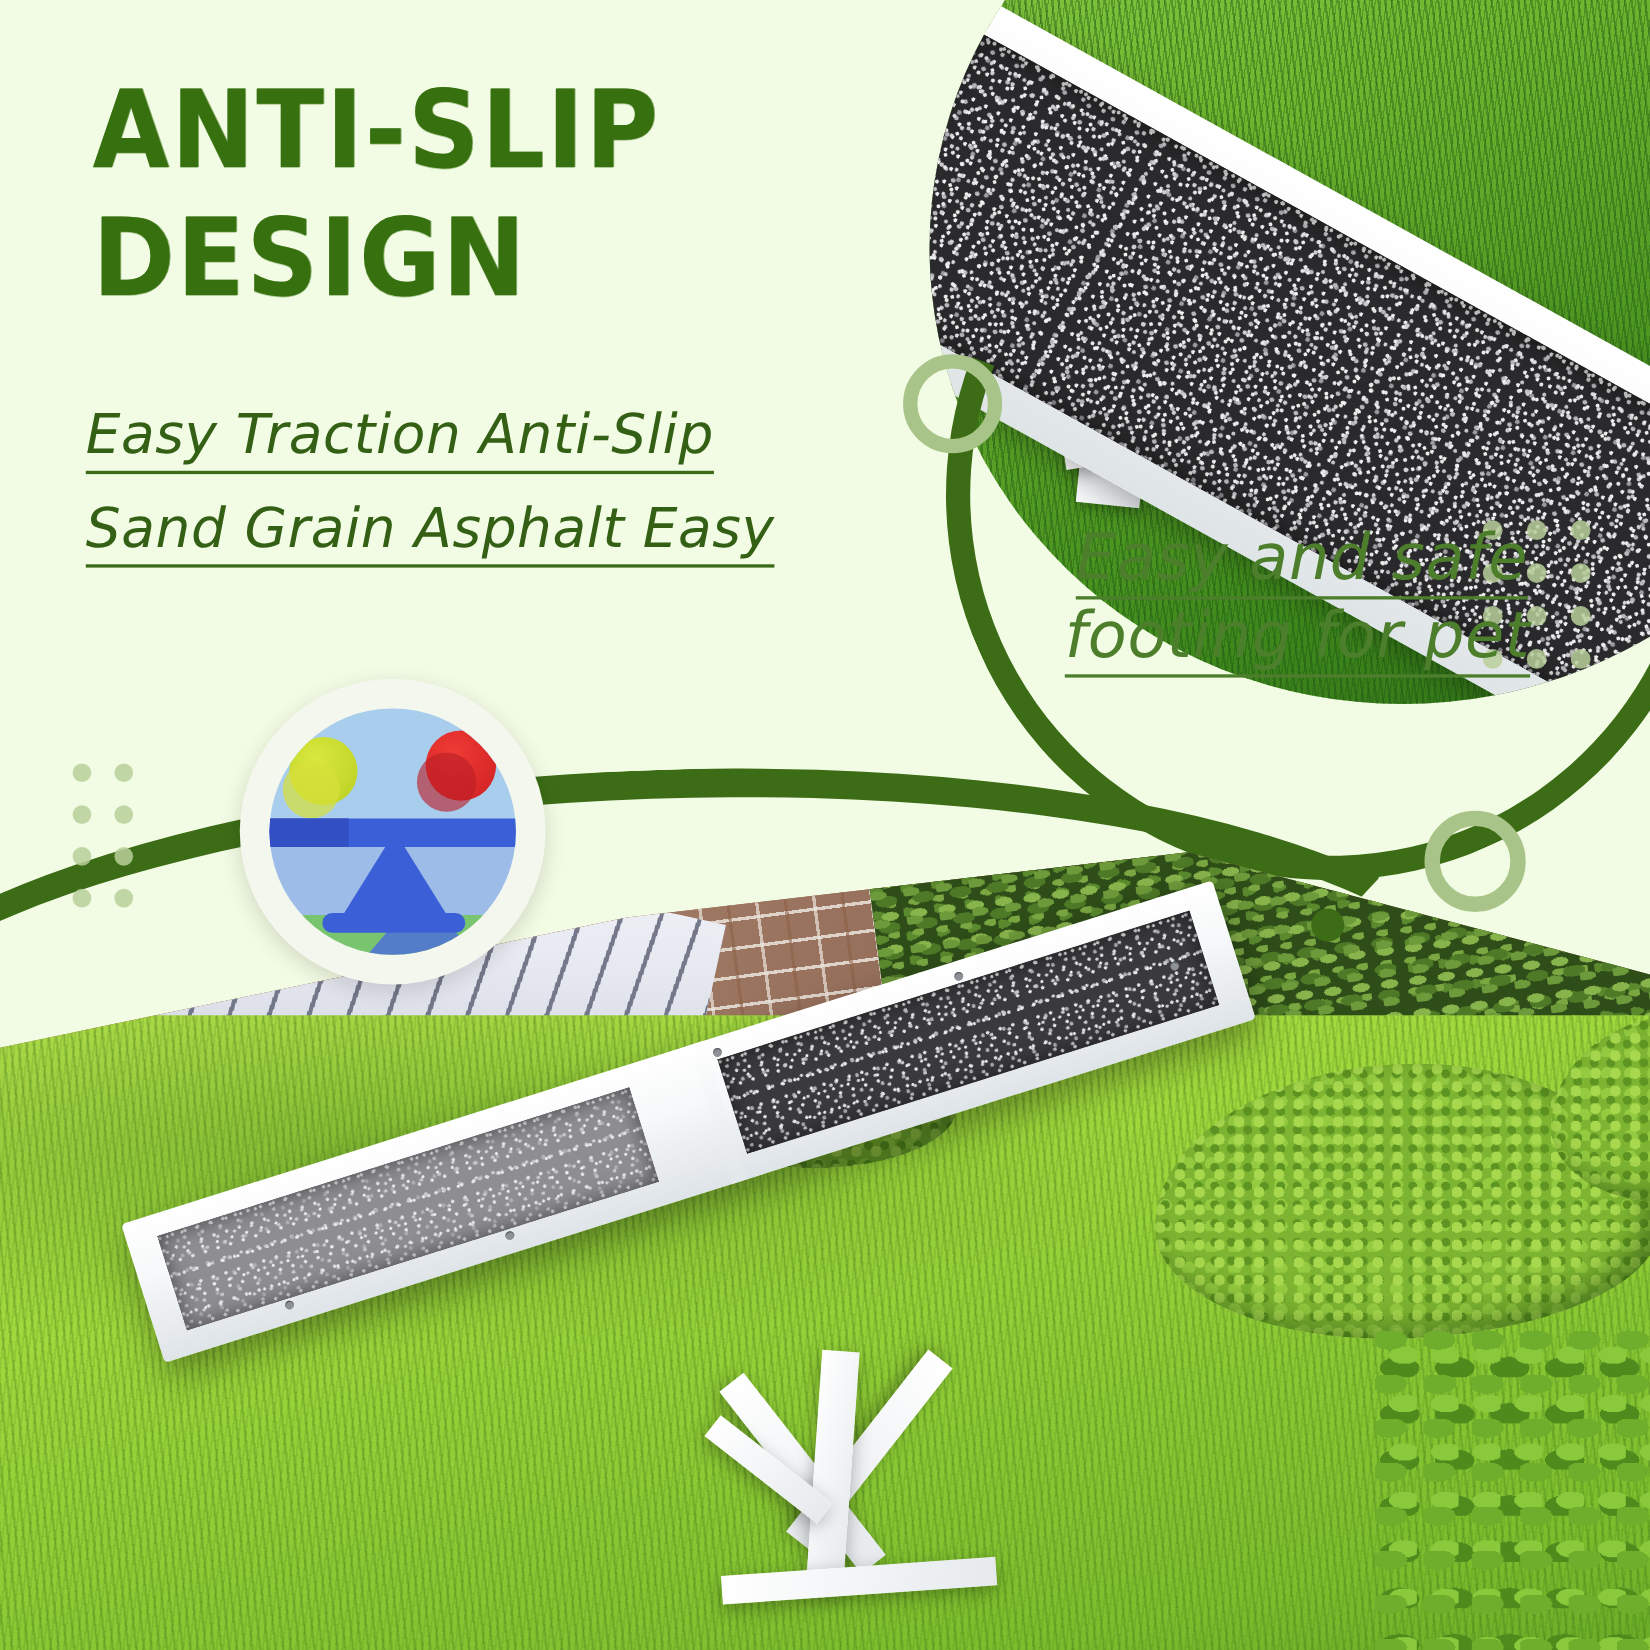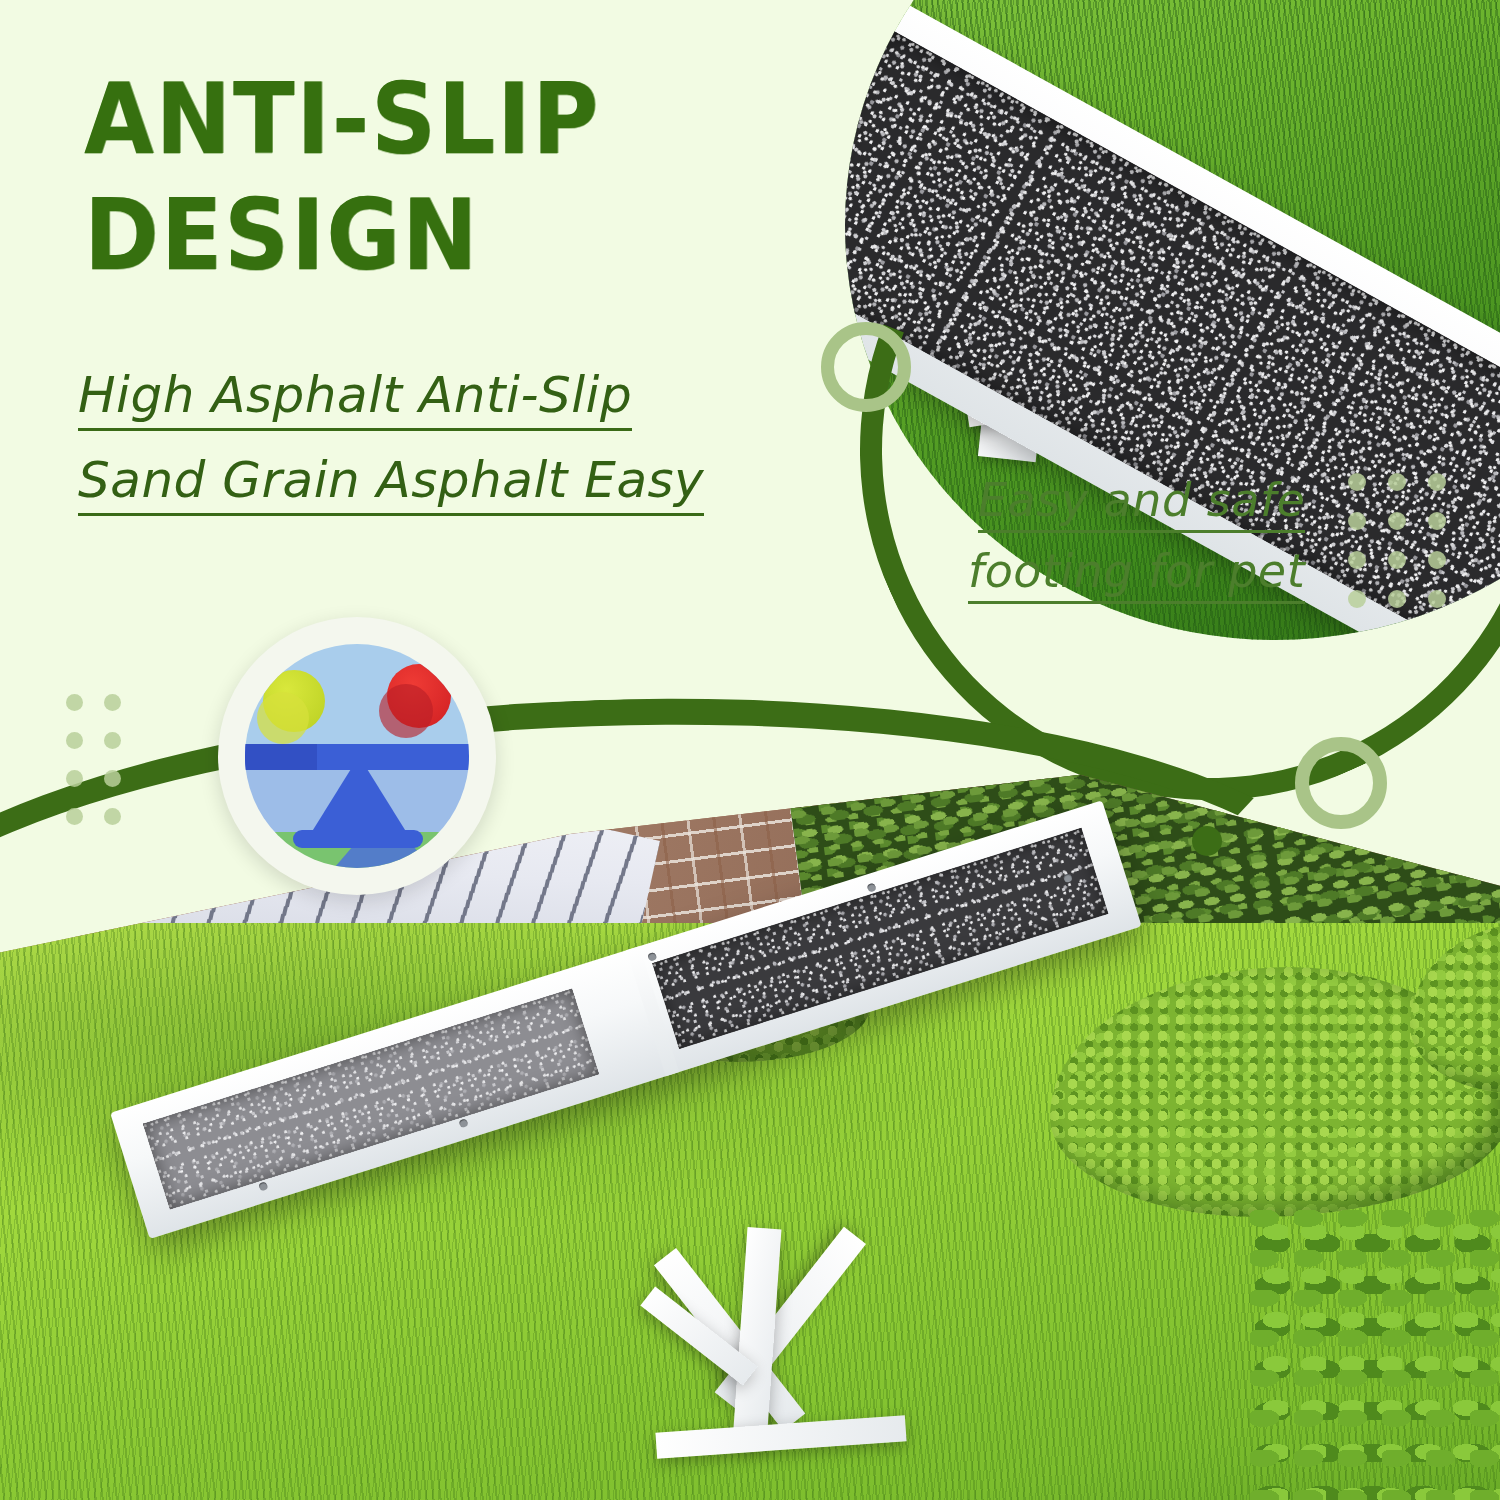--- a/index.html
+++ b/index.html
@@ -299,21 +299,21 @@
     letter-spacing:.5px;
   }
   #sub-1 { left:78px; top:370px; }
   #sub-2 { left:78px; top:455px; }
 
   .caption {
     position:absolute;
     color:#4c7e2c;
     font-family:"DejaVu Sans", sans-serif;
     font-style:italic;
-    font-size:46px;
+    font-size:58px;
     line-height:1.0;
     white-space:nowrap;
     border-bottom:3px solid #4c7e2c;
     padding-bottom:7px;
     letter-spacing:.5px;
   }
   #cap-1 { left:978px; top:477px; }
   #cap-2 { left:968px; top:548px; }
 </style>
 </head>
@@ -407,19 +407,19 @@
       <span class="fulcrum-base"></span>
       <span class="beamflat"></span>
     </div>
   </div>
 
   <div id="headline">
     <span>ANTI-SLIP</span>
     <span class="l2">DESIGN</span>
   </div>
 
-  <div class="subline" id="sub-1">High Asphalt Anti-Slip</div>
+  <div class="subline" id="sub-1">Easy Traction Anti-Slip</div>
   <div class="subline" id="sub-2">Sand Grain Asphalt Easy</div>
 
   <div class="caption" id="cap-1">Easy and safe</div>
   <div class="caption" id="cap-2">footing for pet</div>
 
 </div>
 
 </body></html>

